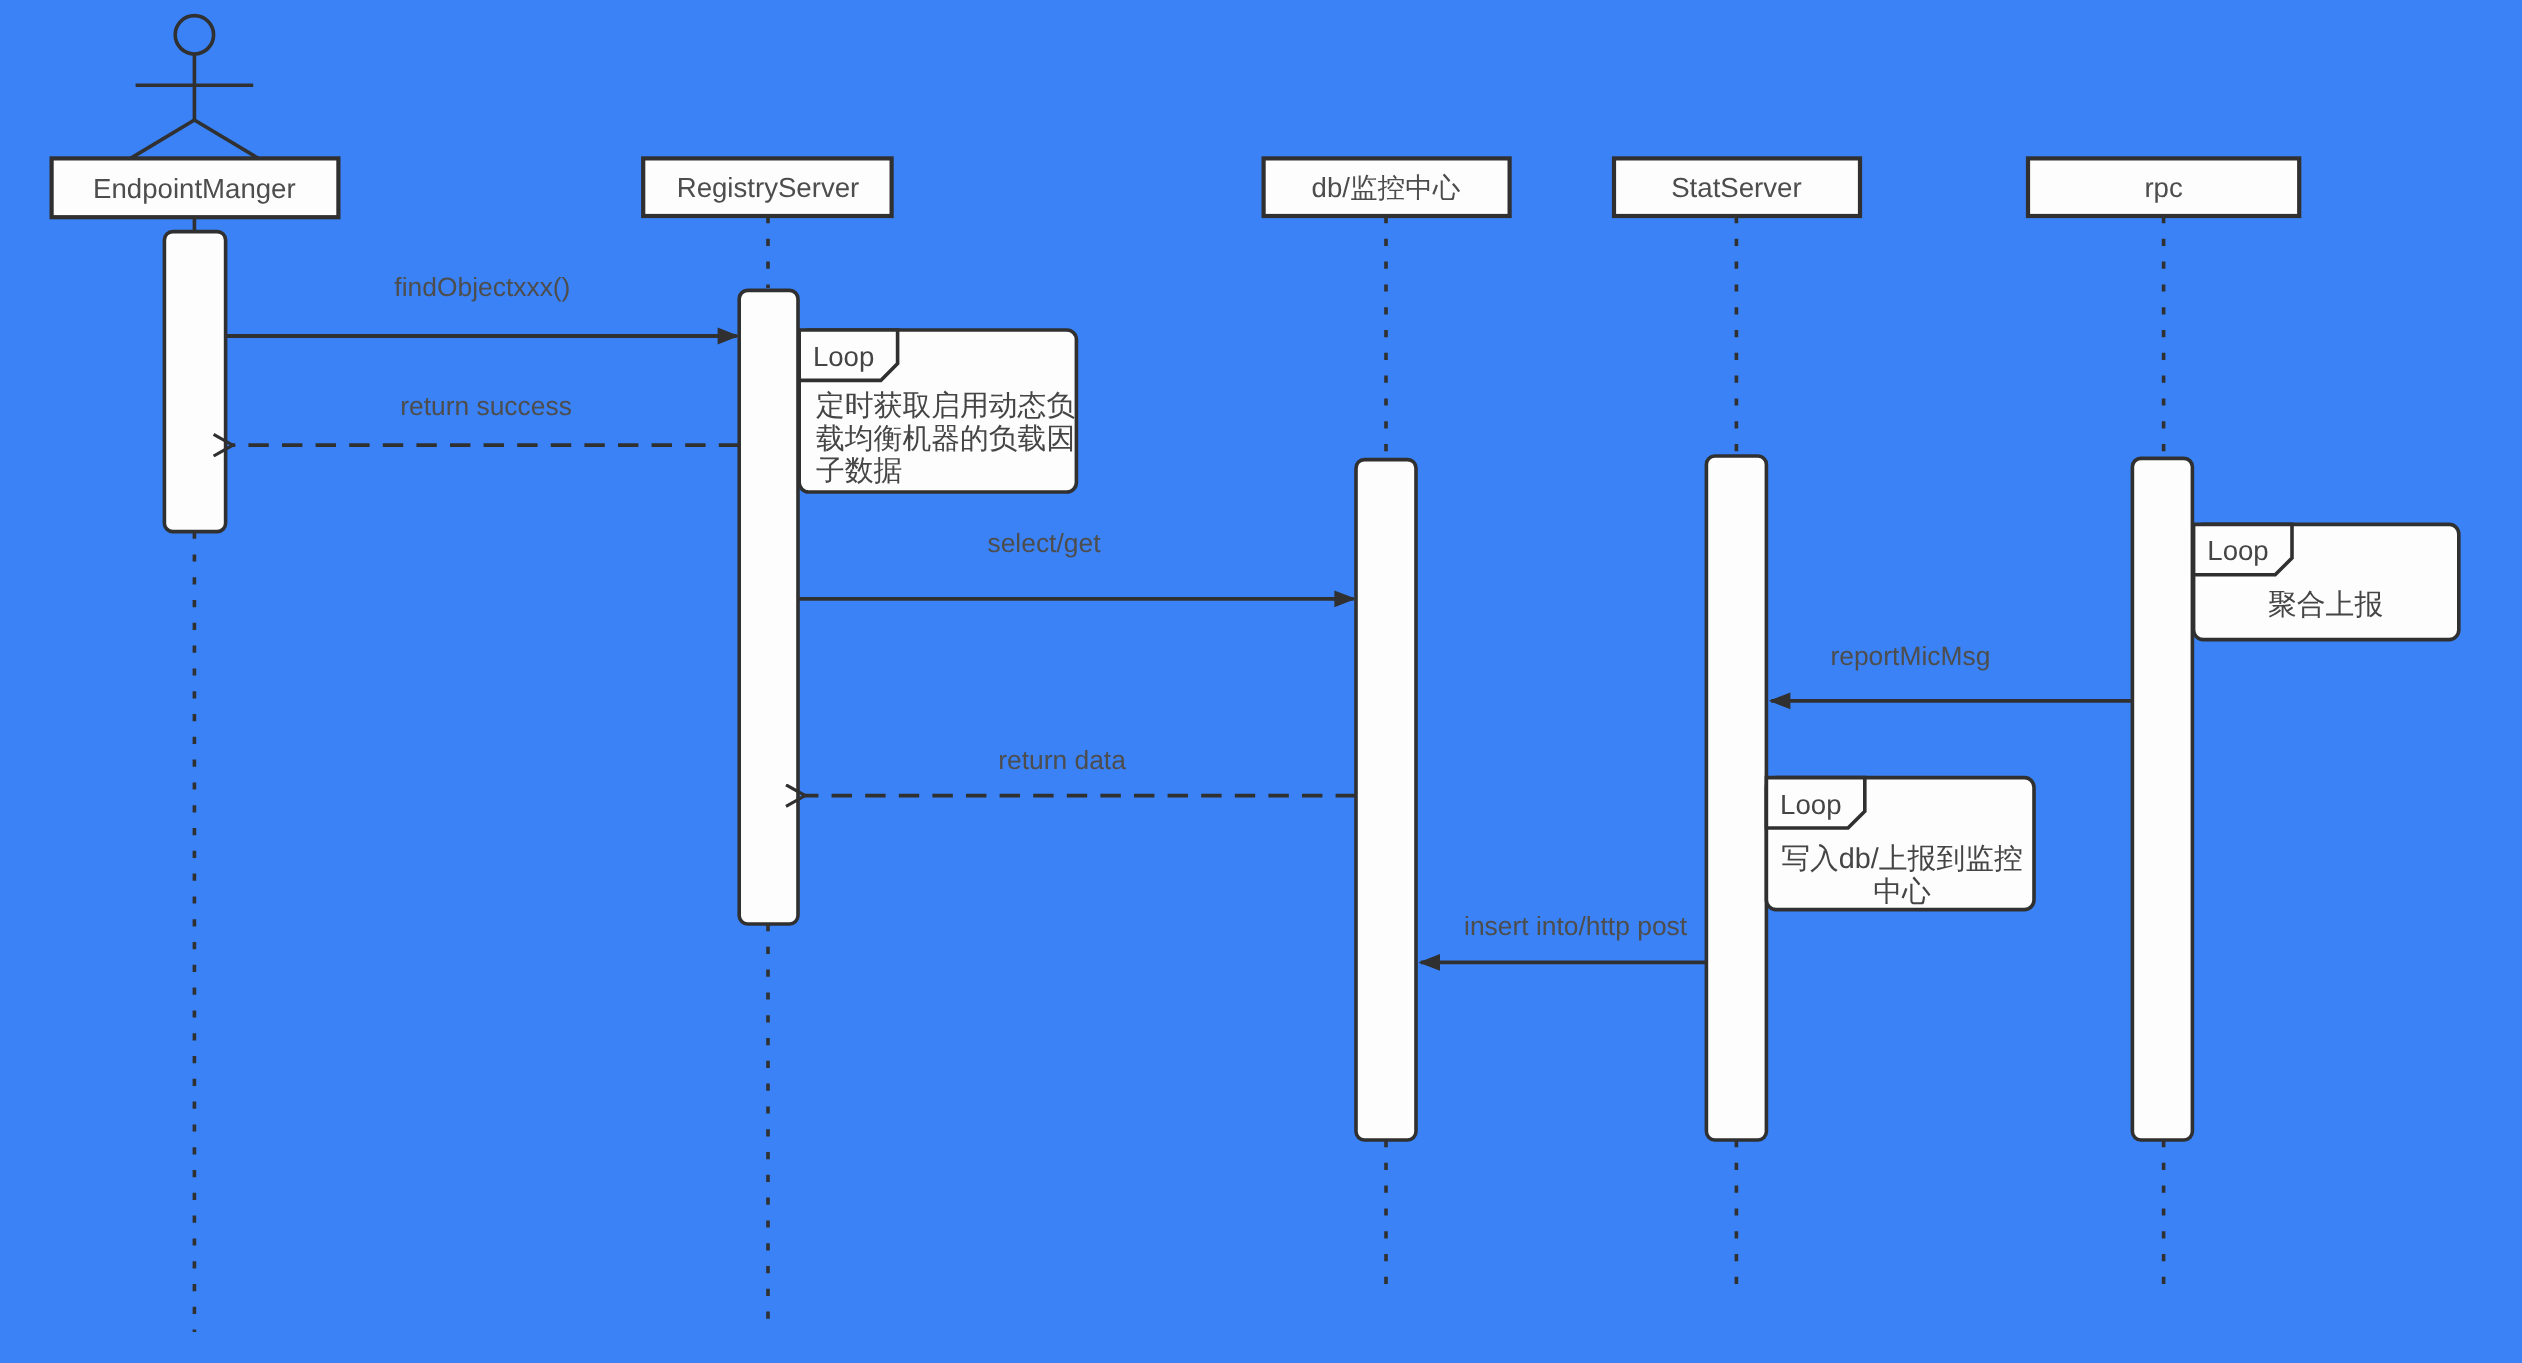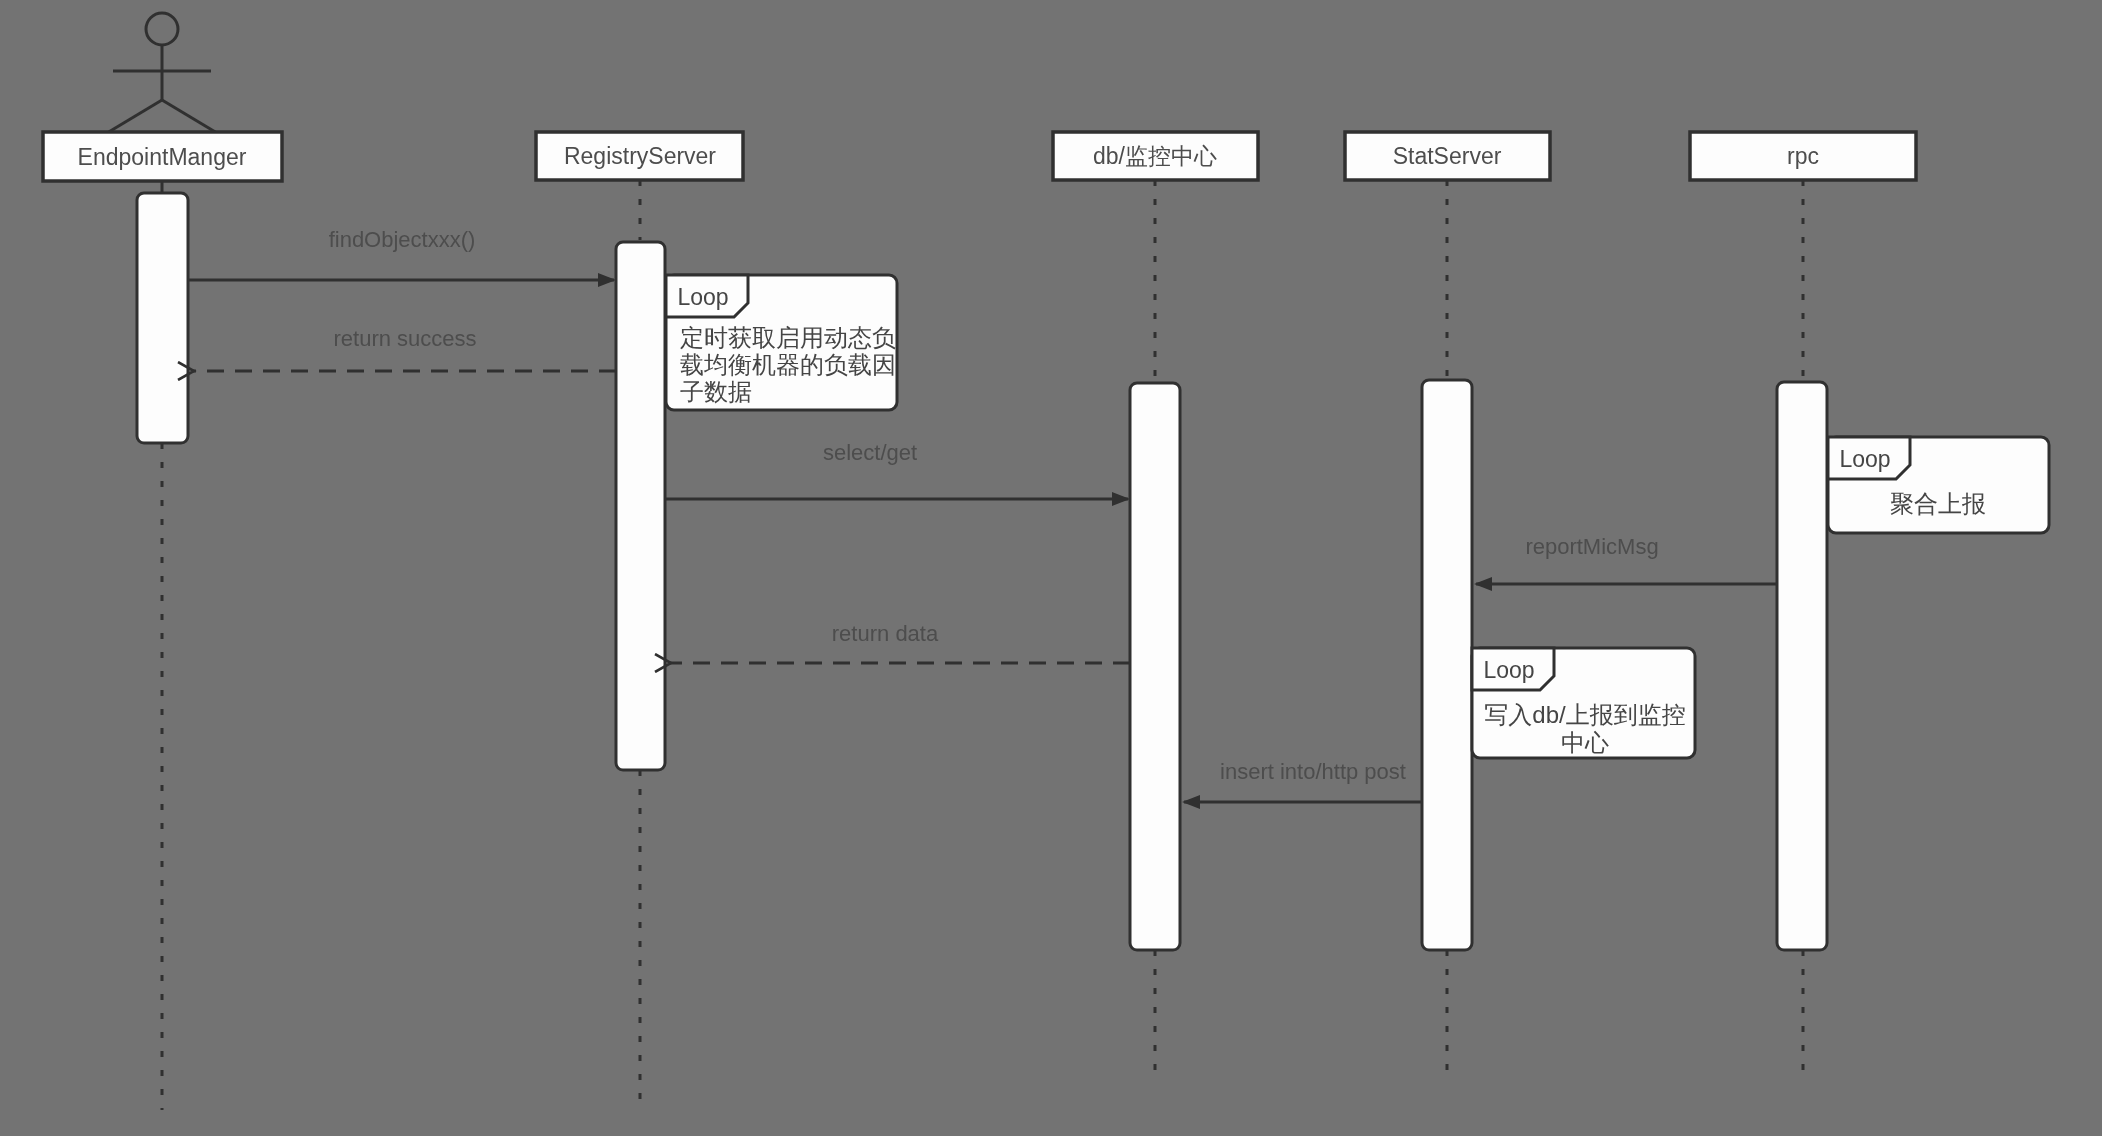--- a/index.html
+++ b/index.html
@@ -4,21 +4,21 @@
 <style>
   html, body {
     margin: 0;
     padding: 0;
     background: #fdfdfd;
   }
   .canvas {
     position: relative;
     width: 2102px;
     height: 1136px;
-    background: #737373;
+    background: #3b82f6;
     overflow: hidden;
   }
   svg text {
     font-family: "Liberation Sans", "DejaVu Sans", sans-serif;
     fill: #4d4d4d;
   }
   .header-label { font-size: 23px; }
   .msg-label    { font-size: 22px; }
   .loop-tab-label { font-size: 23px; fill: #454545; }
   .note-text    { font-size: 24px; fill: #454545; }

